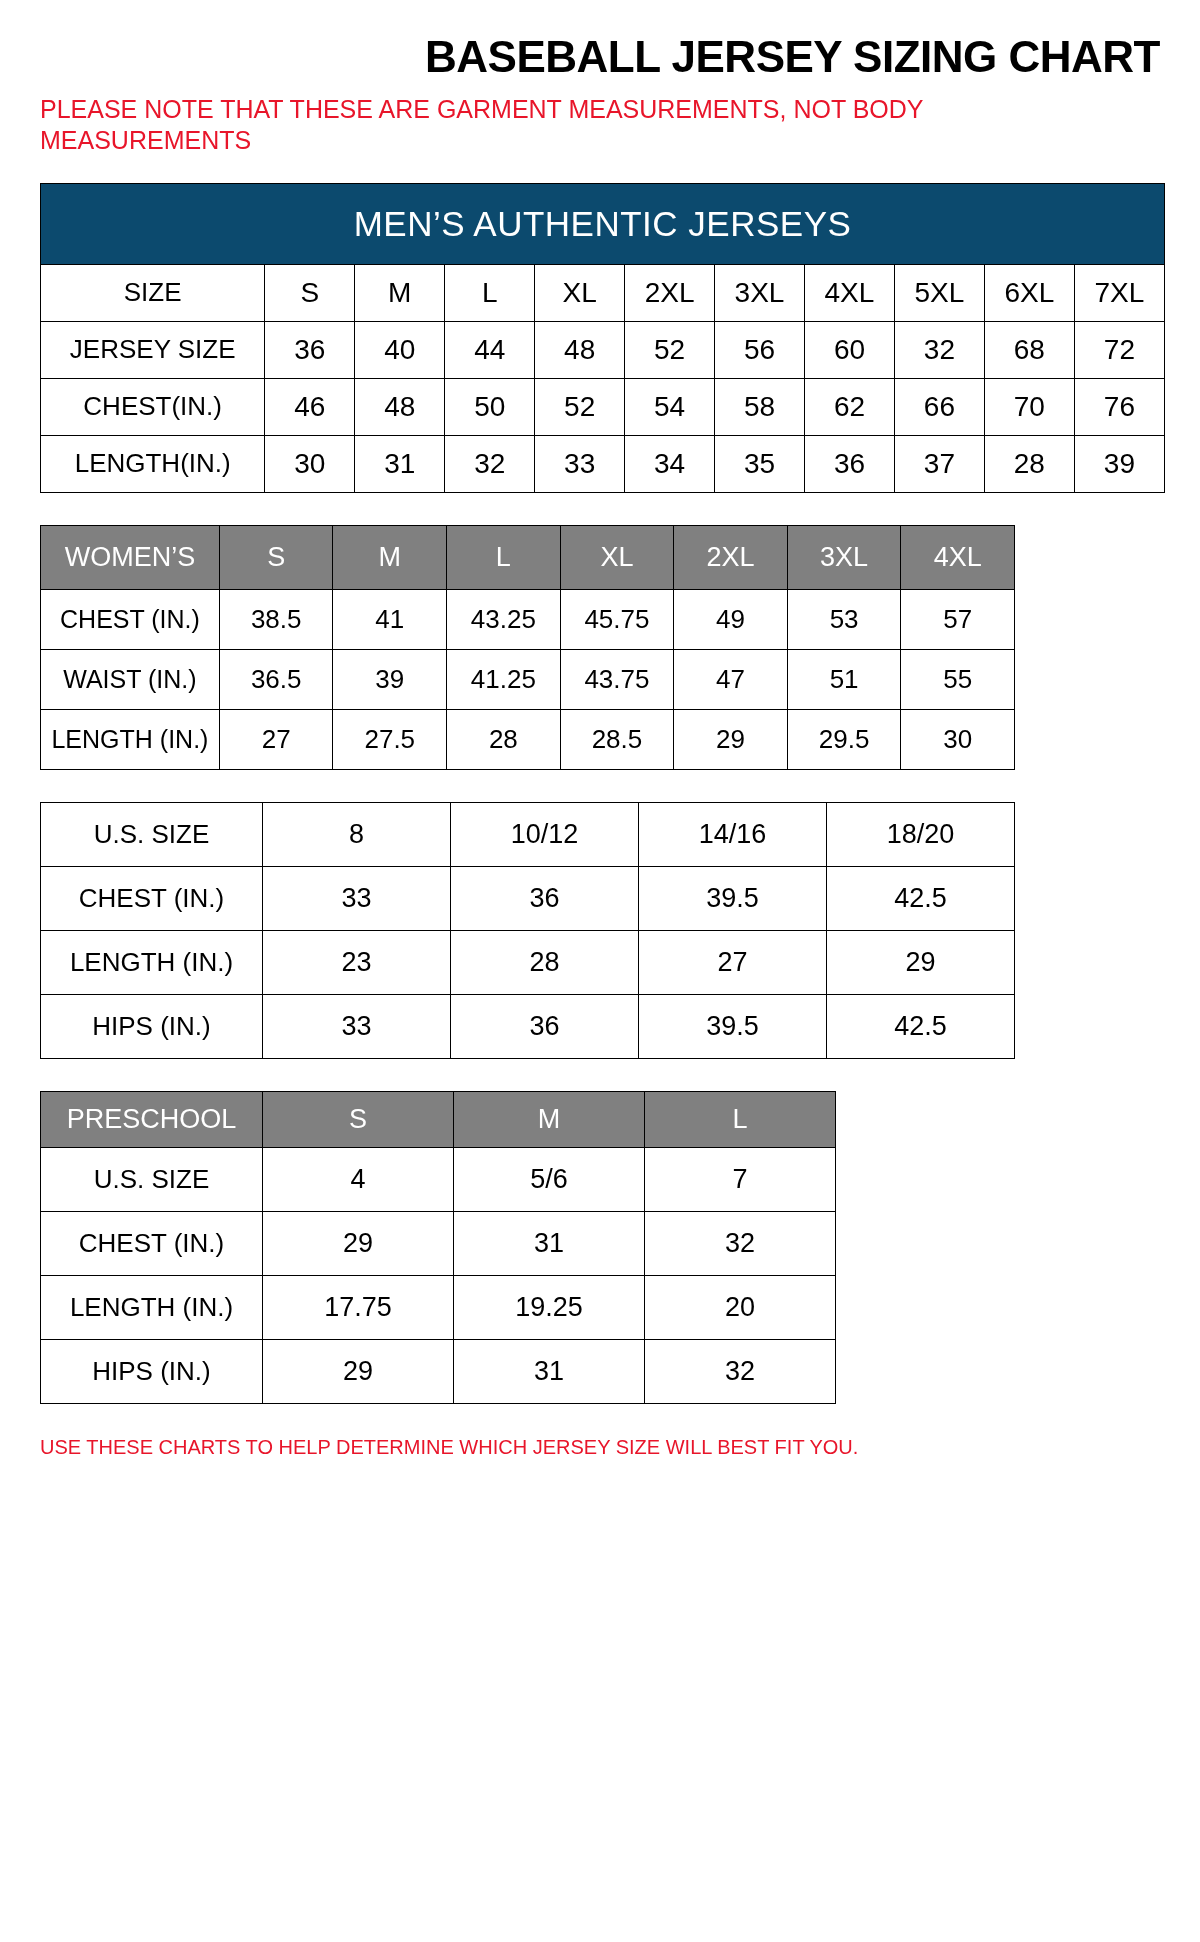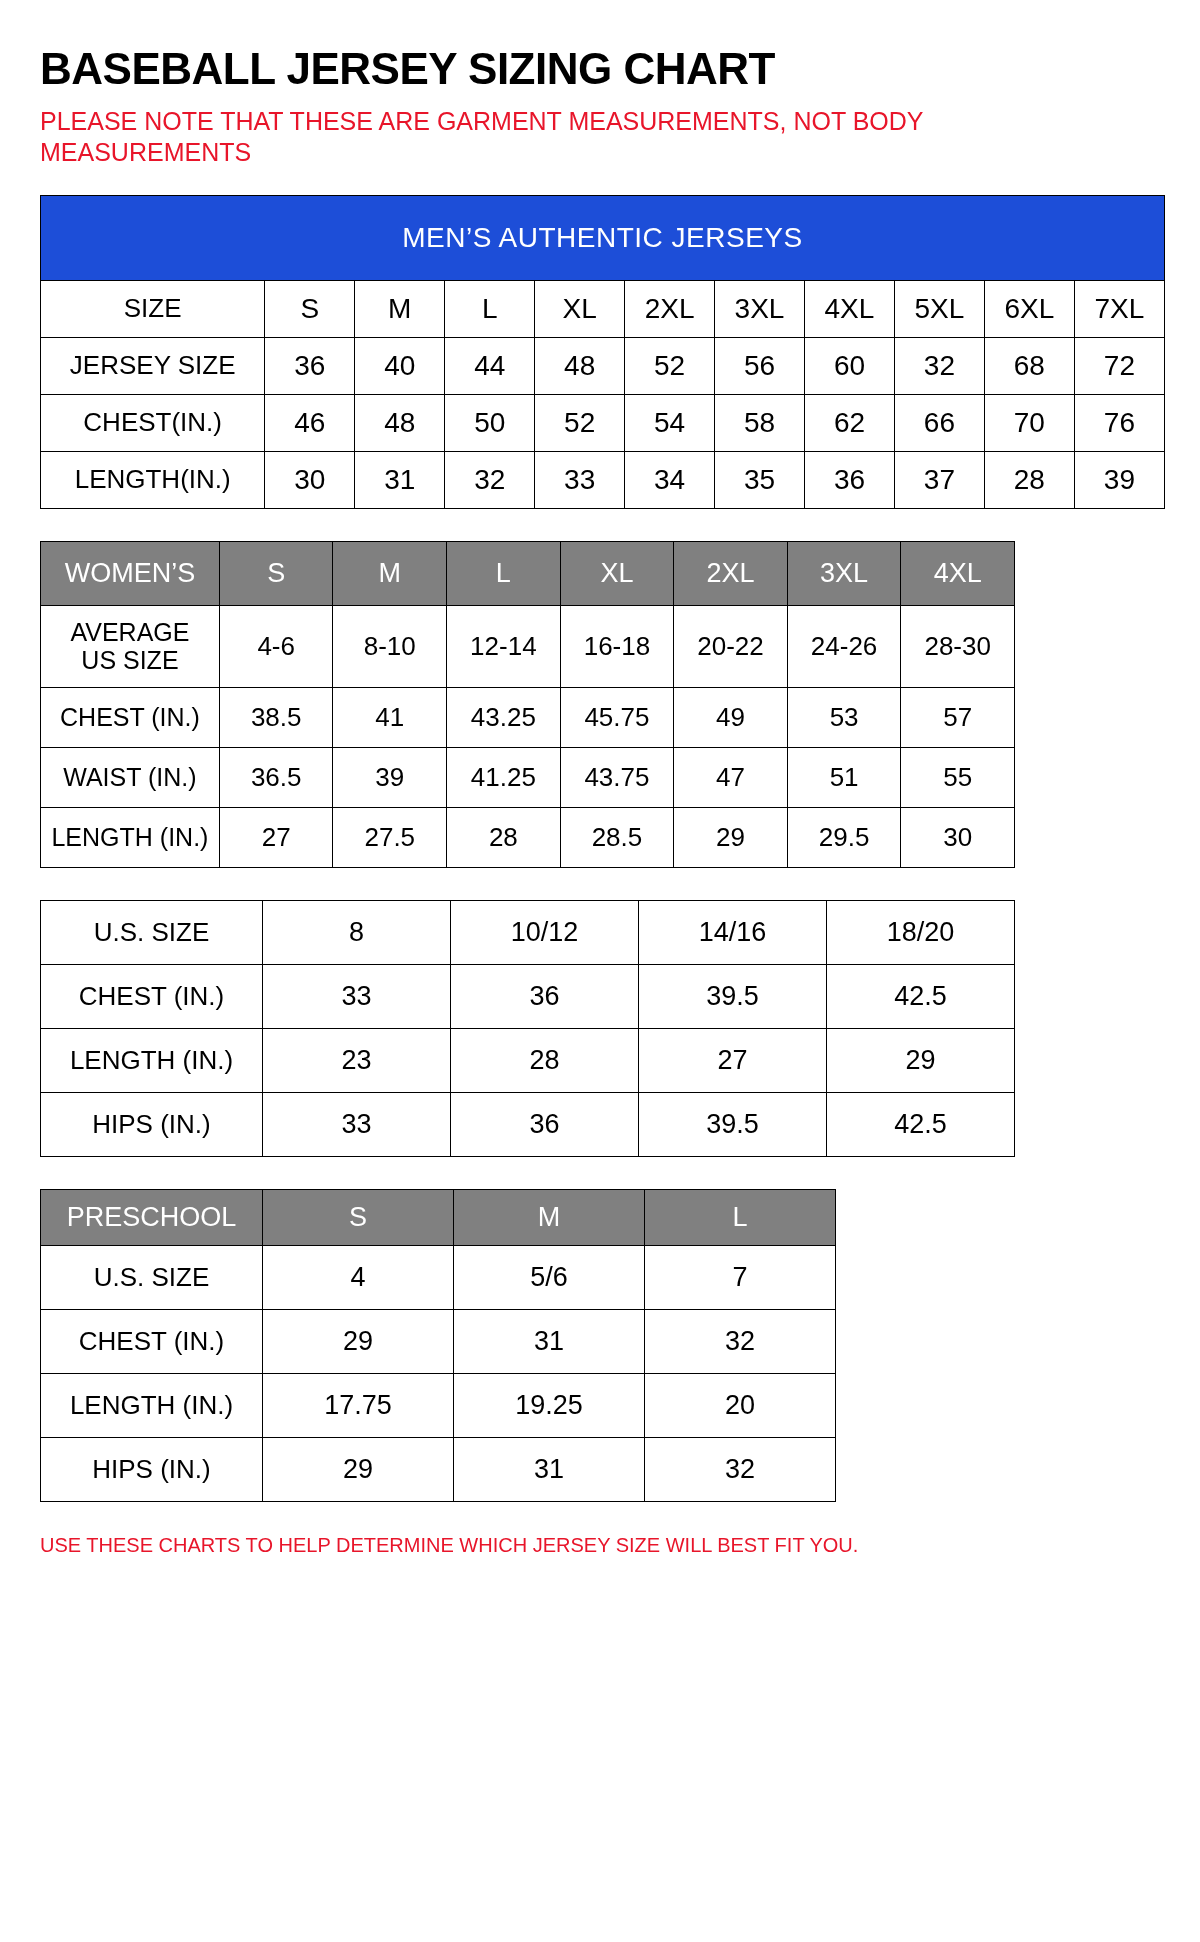--- a/index.html
+++ b/index.html
@@ -12,22 +12,23 @@
   body {
     font-family: "Liberation Sans", sans-serif;
     color: #000000;
     padding: 30px 40px 20px 40px;
   }
   .page-title {
     font-size: 44px;
     font-weight: bold;
     letter-spacing: -0.5px;
     line-height: 1.05;
-    margin: 16px 0 14px 0;
+    margin: 4px 0 14px 0;
     color: #000000;
+    text-align: right;
   }
   .note {
     color: #e8152a;
     font-size: 25px;
     line-height: 1.25;
     margin: 0 0 26px 0;
     max-width: 1090px;
   }
   table {
     border-collapse: collapse;
@@ -58,24 +59,24 @@
     padding: 12px 10px;
   }
   table.chart td.val {
     font-size: 27px;
     padding: 12px 4px;
   }
 
   
   #men-table { width: 1125px; }
   #men-table .banner {
-    background: #1d4ed8;
+    background: #0c4a6e;
     color: #ffffff;
-    font-size: 28px;
-    padding: 26px 0;
+    font-size: 35px;
+    padding: 20px 0;
     letter-spacing: 0.5px;
   }
   #men-table col.lbl { width: 222px; }
   #men-table col.c { width: 89px; }
   #men-table td.val { font-size: 28px; }
 
   
   #women-table { width: 975px; }
   #women-table col.lbl { width: 178px; }
   #women-table col.c { width: 113px; }
@@ -198,30 +199,20 @@
       <th class="head">WOMEN’S</th>
       <th class="head">S</th>
       <th class="head">M</th>
       <th class="head">L</th>
       <th class="head">XL</th>
       <th class="head">2XL</th>
       <th class="head">3XL</th>
       <th class="head">4XL</th>
     </tr>
     <tr>
-      <td class="rowlabel">AVERAGE US SIZE</td>
-      <td class="val">4-6</td>
-      <td class="val">8-10</td>
-      <td class="val">12-14</td>
-      <td class="val">16-18</td>
-      <td class="val">20-22</td>
-      <td class="val">24-26</td>
-      <td class="val">28-30</td>
-    </tr>
-    <tr>
       <td class="rowlabel">CHEST (IN.)</td>
       <td class="val">38.5</td>
       <td class="val">41</td>
       <td class="val">43.25</td>
       <td class="val">45.75</td>
       <td class="val">49</td>
       <td class="val">53</td>
       <td class="val">57</td>
     </tr>
     <tr>

